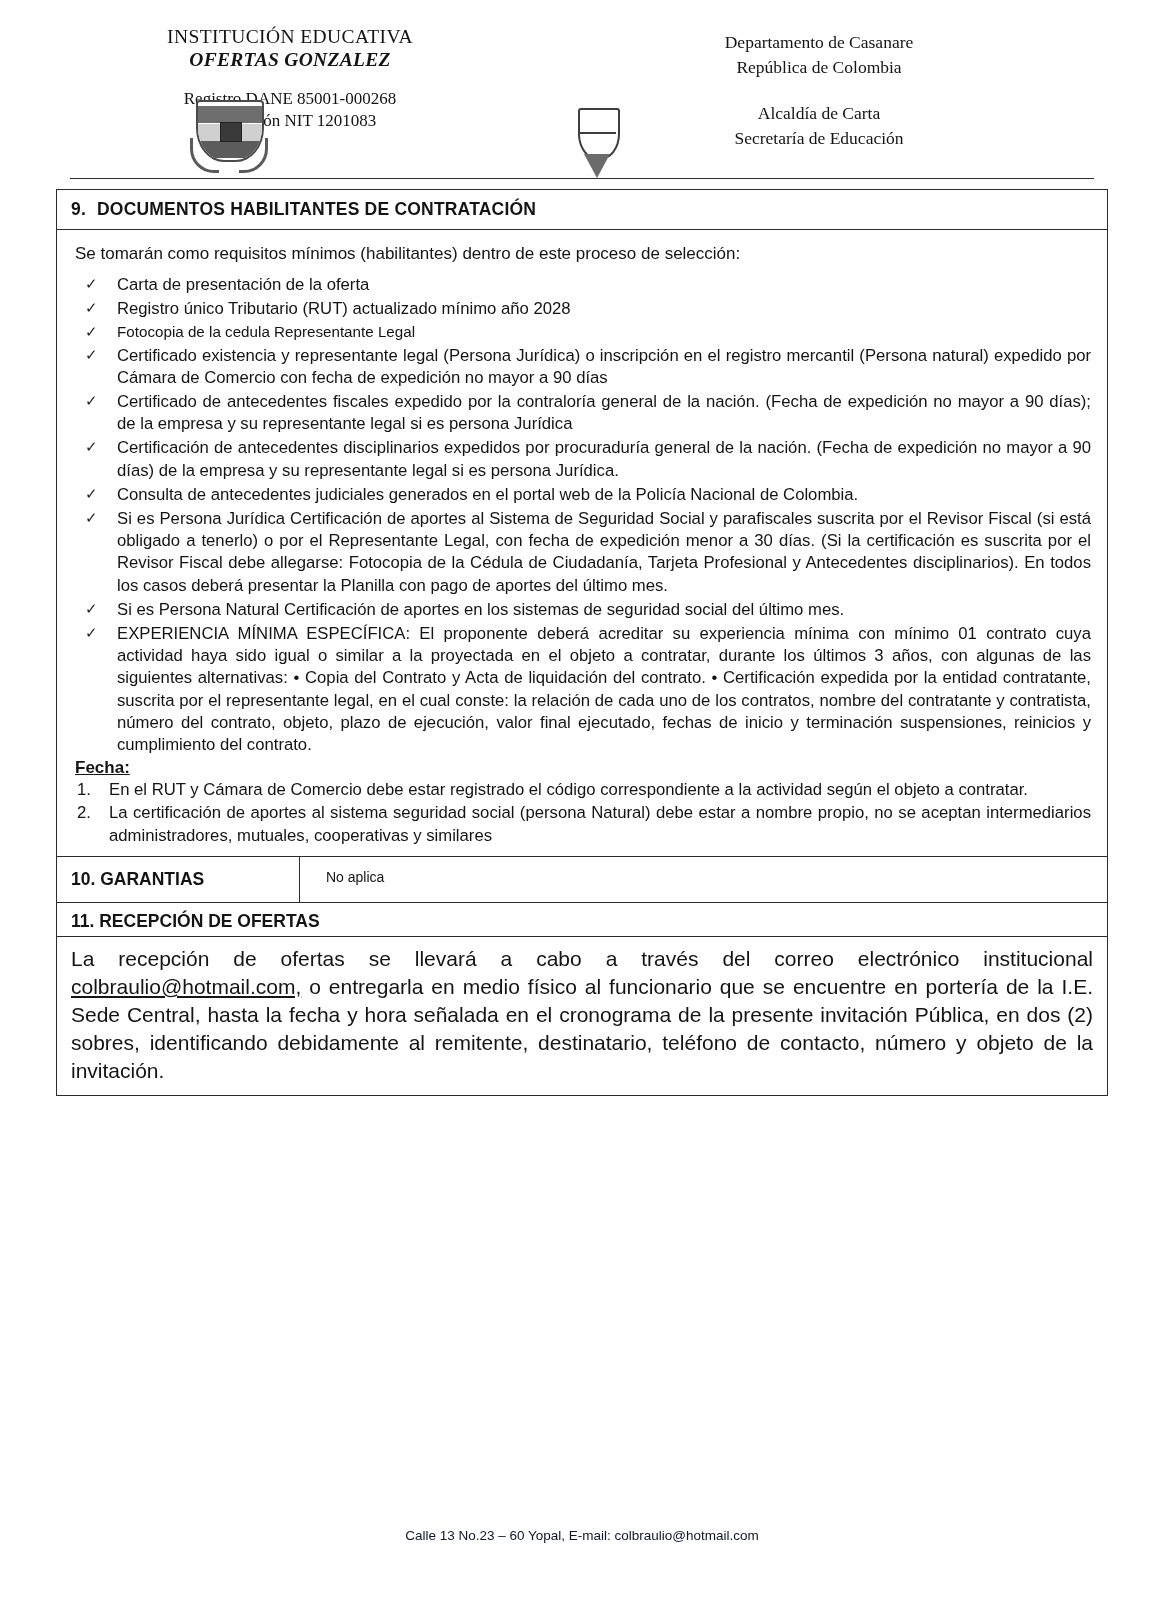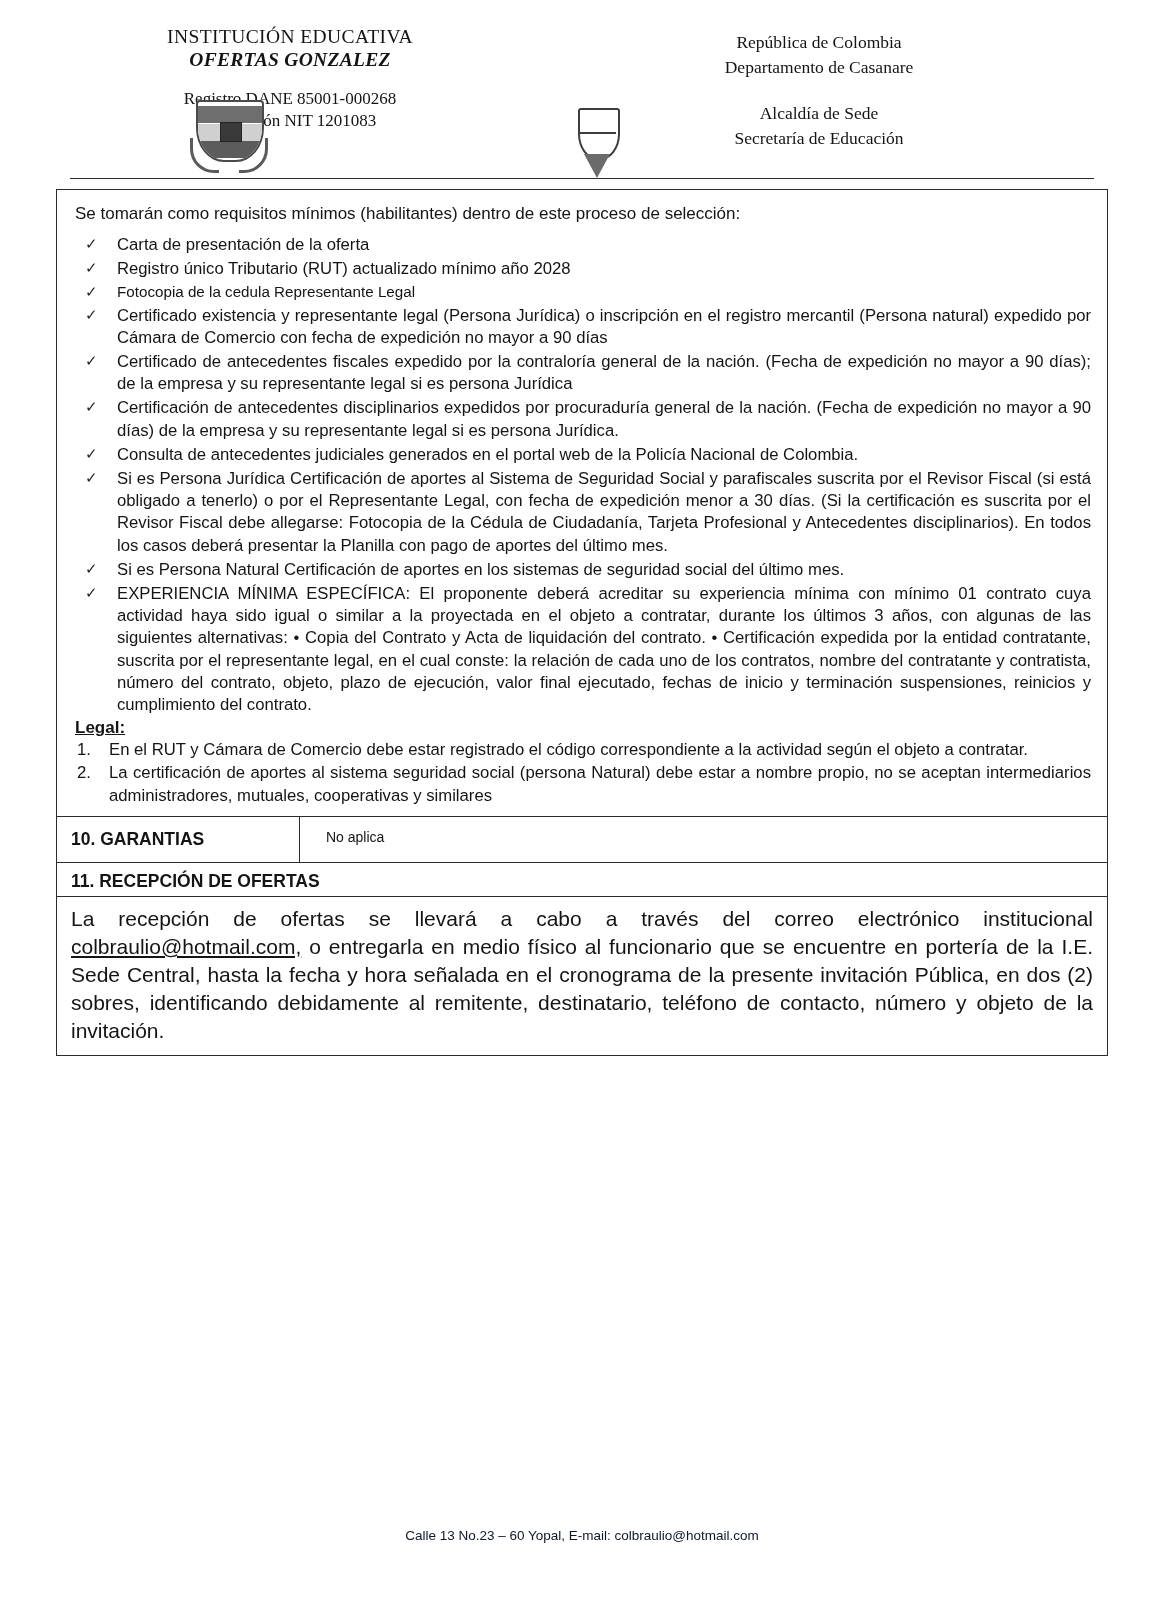--- a/index.html
+++ b/index.html
@@ -298,56 +298,59 @@
         <div class="band b1"></div>
         <div class="band b2"></div>
         <div class="band b3"></div>
         <div class="ctr"></div>
       </div>
       <div class="wreathL"></div>
       <div class="wreathR"></div>
     </div>
 
     <div class="hdr-right">
+      <div>Departamento de Casanare</div>
       <div>República de Colombia</div>
-      <div>Departamento de Casanare</div>
-      <div class="gap">Alcaldía de Sede</div>
+      <div class="gap">Alcaldía de Carta</div>
       <div>Secretaría de Educación</div>
     </div>
 
     <div class="coat">
       <div class="body"></div>
       <div class="split"></div>
       <div class="tail"></div>
     </div>
 
   </div>
 
   <div class="hr"></div>
 
   <div class="box">
 
+    <div class="sec-head">
+      <span class="num">9.</span><span>DOCUMENTOS HABILITANTES DE CONTRATACIÓN</span>
+    </div>
 
     <div class="body-pad">
       <div class="intro">Se tomarán como requisitos mínimos (habilitantes) dentro de este proceso de selección:</div>
 
       <ul class="checks">
         <li><span class="ck">✓</span><span>Carta de presentación de la oferta</span></li>
         <li><span class="ck">✓</span><span>Registro único Tributario (RUT) actualizado mínimo año 2028</span></li>
         <li class="small"><span class="ck">✓</span><span>Fotocopia de la cedula Representante Legal</span></li>
         <li><span class="ck">✓</span><span>Certificado existencia y representante legal (Persona Jurídica) o inscripción en el registro mercantil (Persona natural) expedido por Cámara de Comercio con fecha de expedición no mayor a 90 días</span></li>
         <li><span class="ck">✓</span><span>Certificado de antecedentes fiscales expedido por la contraloría general de la nación. (Fecha de expedición no mayor a 90 días); de la empresa y su representante legal si es persona Jurídica</span></li>
         <li><span class="ck">✓</span><span>Certificación de antecedentes disciplinarios expedidos por procuraduría general de la nación. (Fecha de expedición no mayor a 90 días) de la empresa y su representante legal si es persona Jurídica.</span></li>
         <li><span class="ck">✓</span><span>Consulta de antecedentes judiciales generados en el portal web de la Policía Nacional de Colombia.</span></li>
         <li><span class="ck">✓</span><span>Si es Persona Jurídica Certificación de aportes al Sistema de Seguridad Social y parafiscales suscrita por el Revisor Fiscal (si está obligado a tenerlo) o por el Representante Legal, con fecha de expedición menor a 30 días. (Si la certificación es suscrita por el Revisor Fiscal debe allegarse: Fotocopia de la Cédula de Ciudadanía, Tarjeta Profesional y Antecedentes disciplinarios). En todos los casos deberá presentar la Planilla con pago de aportes del último mes.</span></li>
         <li><span class="ck">✓</span><span>Si es Persona Natural Certificación de aportes en los sistemas de seguridad social del último mes.</span></li>
         <li><span class="ck">✓</span><span>EXPERIENCIA MÍNIMA ESPECÍFICA: El proponente deberá acreditar su experiencia mínima con mínimo 01 contrato cuya actividad haya sido igual o similar a la proyectada en el objeto a contratar, durante los últimos 3 años, con algunas de las siguientes alternativas: • Copia del Contrato y Acta de liquidación del contrato. • Certificación expedida por la entidad contratante, suscrita por el representante legal, en el cual conste: la relación de cada uno de los contratos, nombre del contratante y contratista, número del contrato, objeto, plazo de ejecución, valor final ejecutado, fechas de inicio y terminación suspensiones, reinicios y cumplimiento del contrato.</span></li>
       </ul>
 
-      <div class="nota-title">Legal:</div>
+      <div class="nota-title">Fecha:</div>
       <ol class="nota">
         <li><span class="n">1.</span><span>En el RUT y Cámara de Comercio debe estar registrado el código correspondiente a la actividad según el objeto a contratar.</span></li>
         <li><span class="n">2.</span><span>La certificación de aportes al sistema seguridad social (persona Natural) debe estar a nombre propio, no se aceptan intermediarios administradores, mutuales, cooperativas y similares</span></li>
       </ol>
     </div>
 
     <div class="row-garantias">
       <div class="lbl">10. GARANTIAS</div>
       <div class="val">No aplica</div>
     </div>

